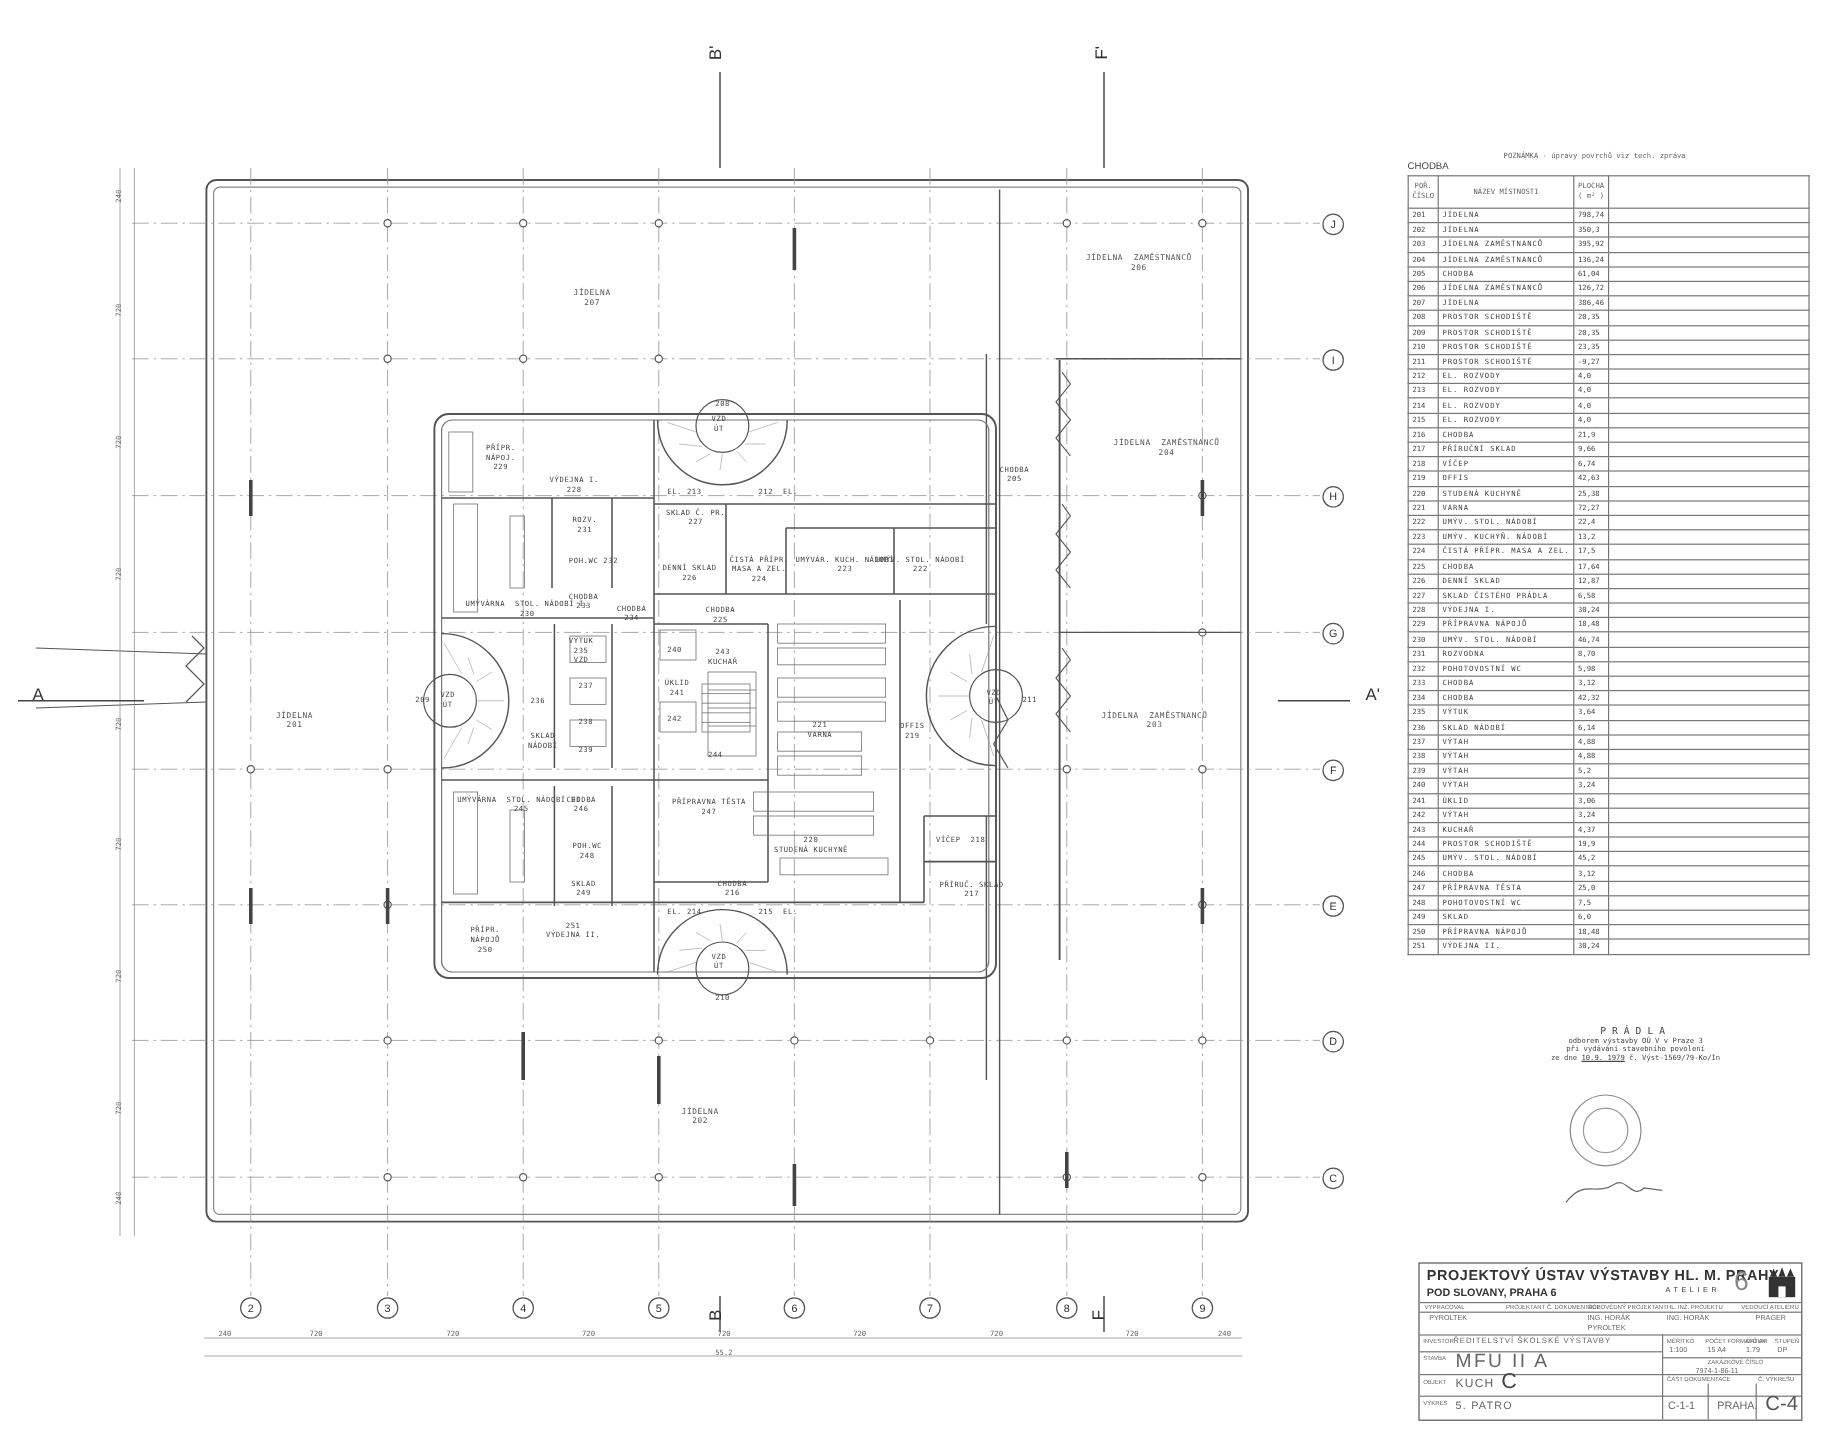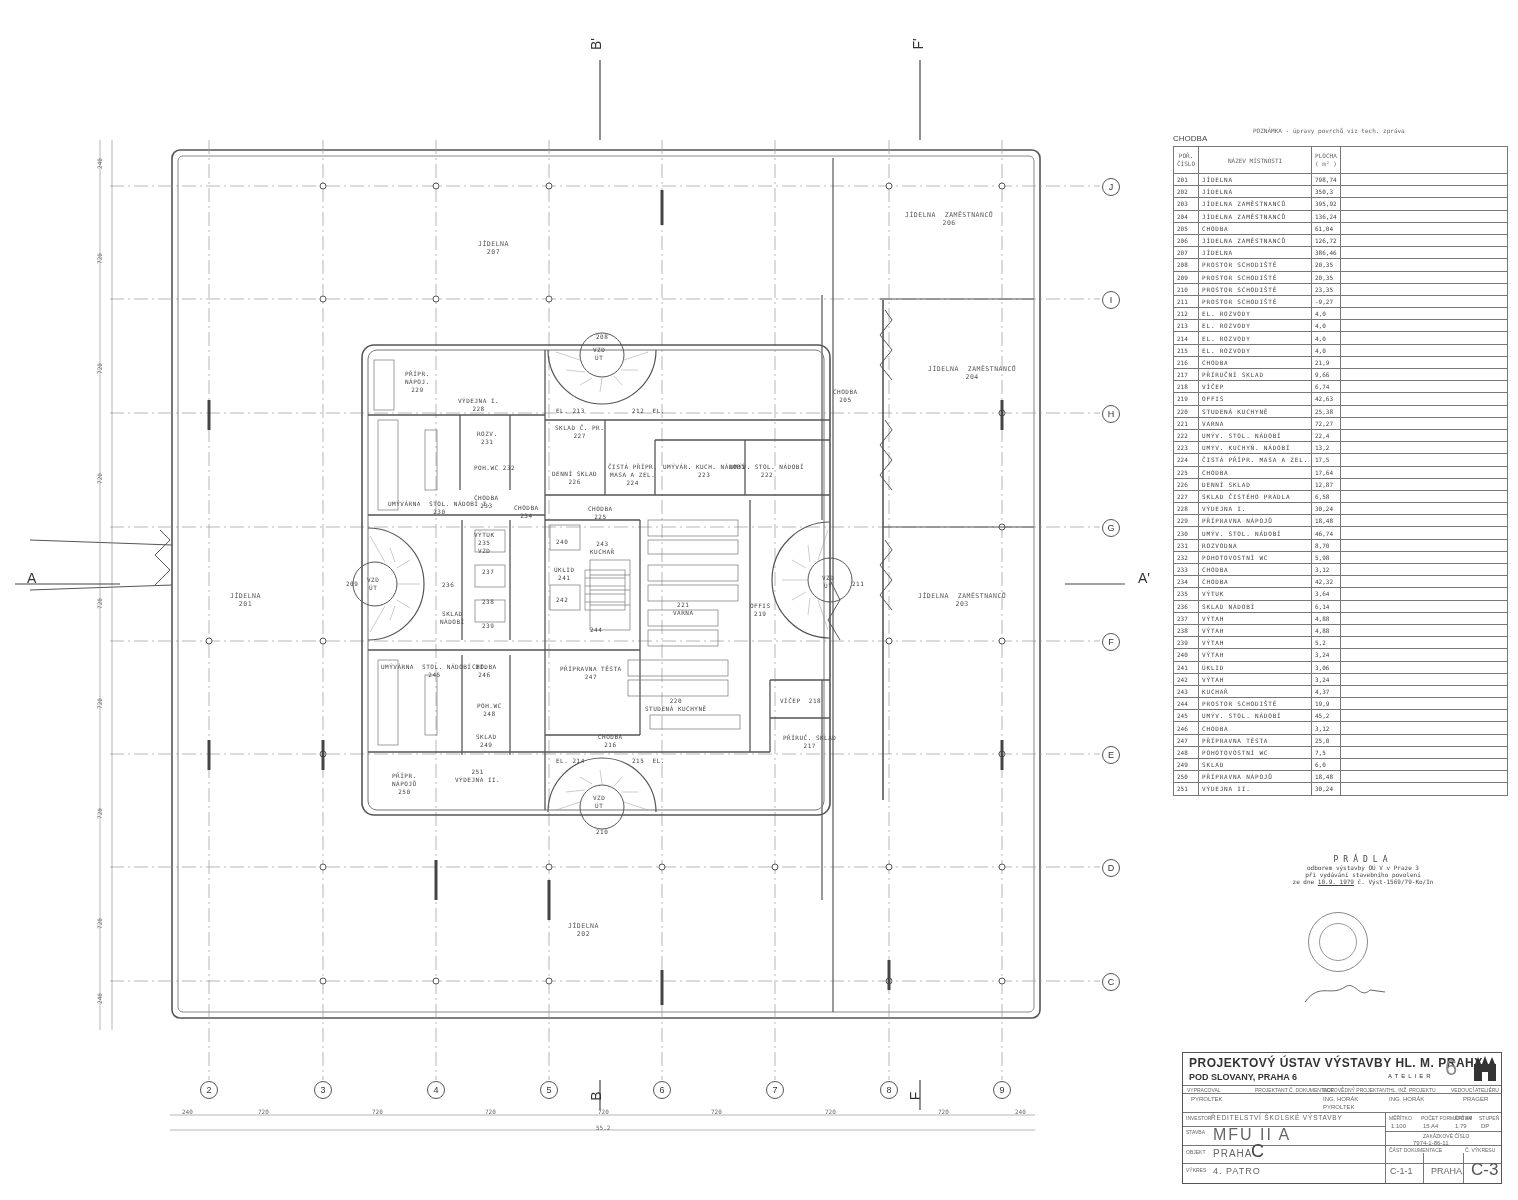--- a/index.html
+++ b/index.html
@@ -747,25 +747,25 @@
   <div class="tbx" style="left:296px;top:62px;">STUPEŇ</div>
   <div class="tbx" style="left:298px;top:70px;font-size:6px;">DP</div>
   <div class="tbline" style="left:202px;top:78px;width:116px;height:1px;"></div>
   <div class="tbx" style="left:240px;top:80px;">ZAKÁZKOVÉ ČÍSLO</div>
   <div class="tbx" style="left:230px;top:87px;font-size:6px;">7974-1-86-11</div>
   <div class="tbline" style="left:0;top:73px;width:202px;height:1px;"></div>
   <div class="tbx" style="left:3px;top:76px;">STAVBA</div>
   <div class="abs" style="left:30px;top:73px;font-size:16px;color:#666;letter-spacing:2px;">MFU  II A</div>
   <div class="tbline" style="left:0;top:92px;width:318px;height:1px;"></div>
   <div class="tbx" style="left:3px;top:96px;">OBJEKT</div>
-  <div class="abs" style="left:30px;top:95px;font-size:10px;color:#666;letter-spacing:1px;">PRAHA</div>
+  <div class="abs" style="left:30px;top:95px;font-size:10px;color:#666;letter-spacing:1px;">KUCH</div>
   <div class="abs" style="left:68px;top:88px;font-size:18px;color:#444;">C</div>
   <div class="tbx" style="left:206px;top:94px;">ČÁST DOKUMENTACE</div>
   <div class="tbx" style="left:282px;top:94px;">Č. VÝKRESU</div>
   <div class="tbline" style="left:0;top:110px;width:318px;height:1px;"></div>
   <div class="tbx" style="left:3px;top:114px;">VÝKRES</div>
-  <div class="abs" style="left:30px;top:113px;font-size:9px;color:#666;letter-spacing:1px;">4. PATRO</div>
+  <div class="abs" style="left:30px;top:113px;font-size:9px;color:#666;letter-spacing:1px;">5. PATRO</div>
   <div class="tbline" style="left:240px;top:100px;width:1px;height:30px;"></div>
   <div class="tbline" style="left:280px;top:100px;width:1px;height:30px;"></div>
   <div class="abs" style="left:207px;top:113px;font-size:9px;color:#666;">C-1-1</div>
   <div class="abs" style="left:248px;top:113px;font-size:9px;color:#666;">PRAHA.</div>
-  <div class="abs" style="left:288px;top:107px;font-size:17px;color:#555;">C-3</div>
+  <div class="abs" style="left:288px;top:107px;font-size:17px;color:#555;">C-4</div>
 </div>
 
 </body></html>

